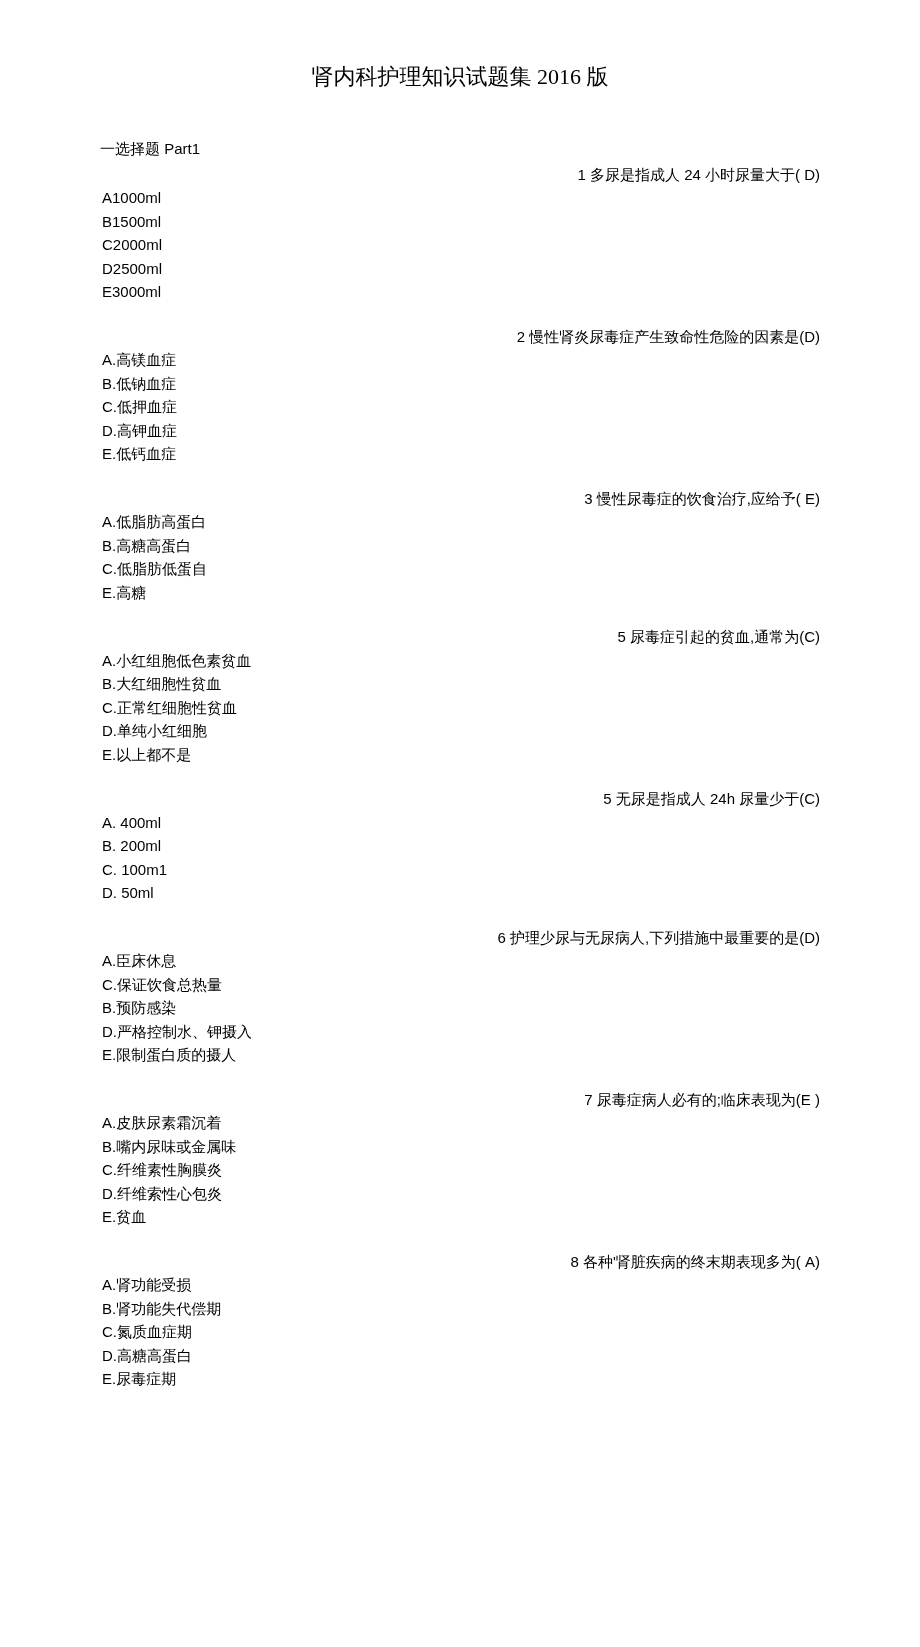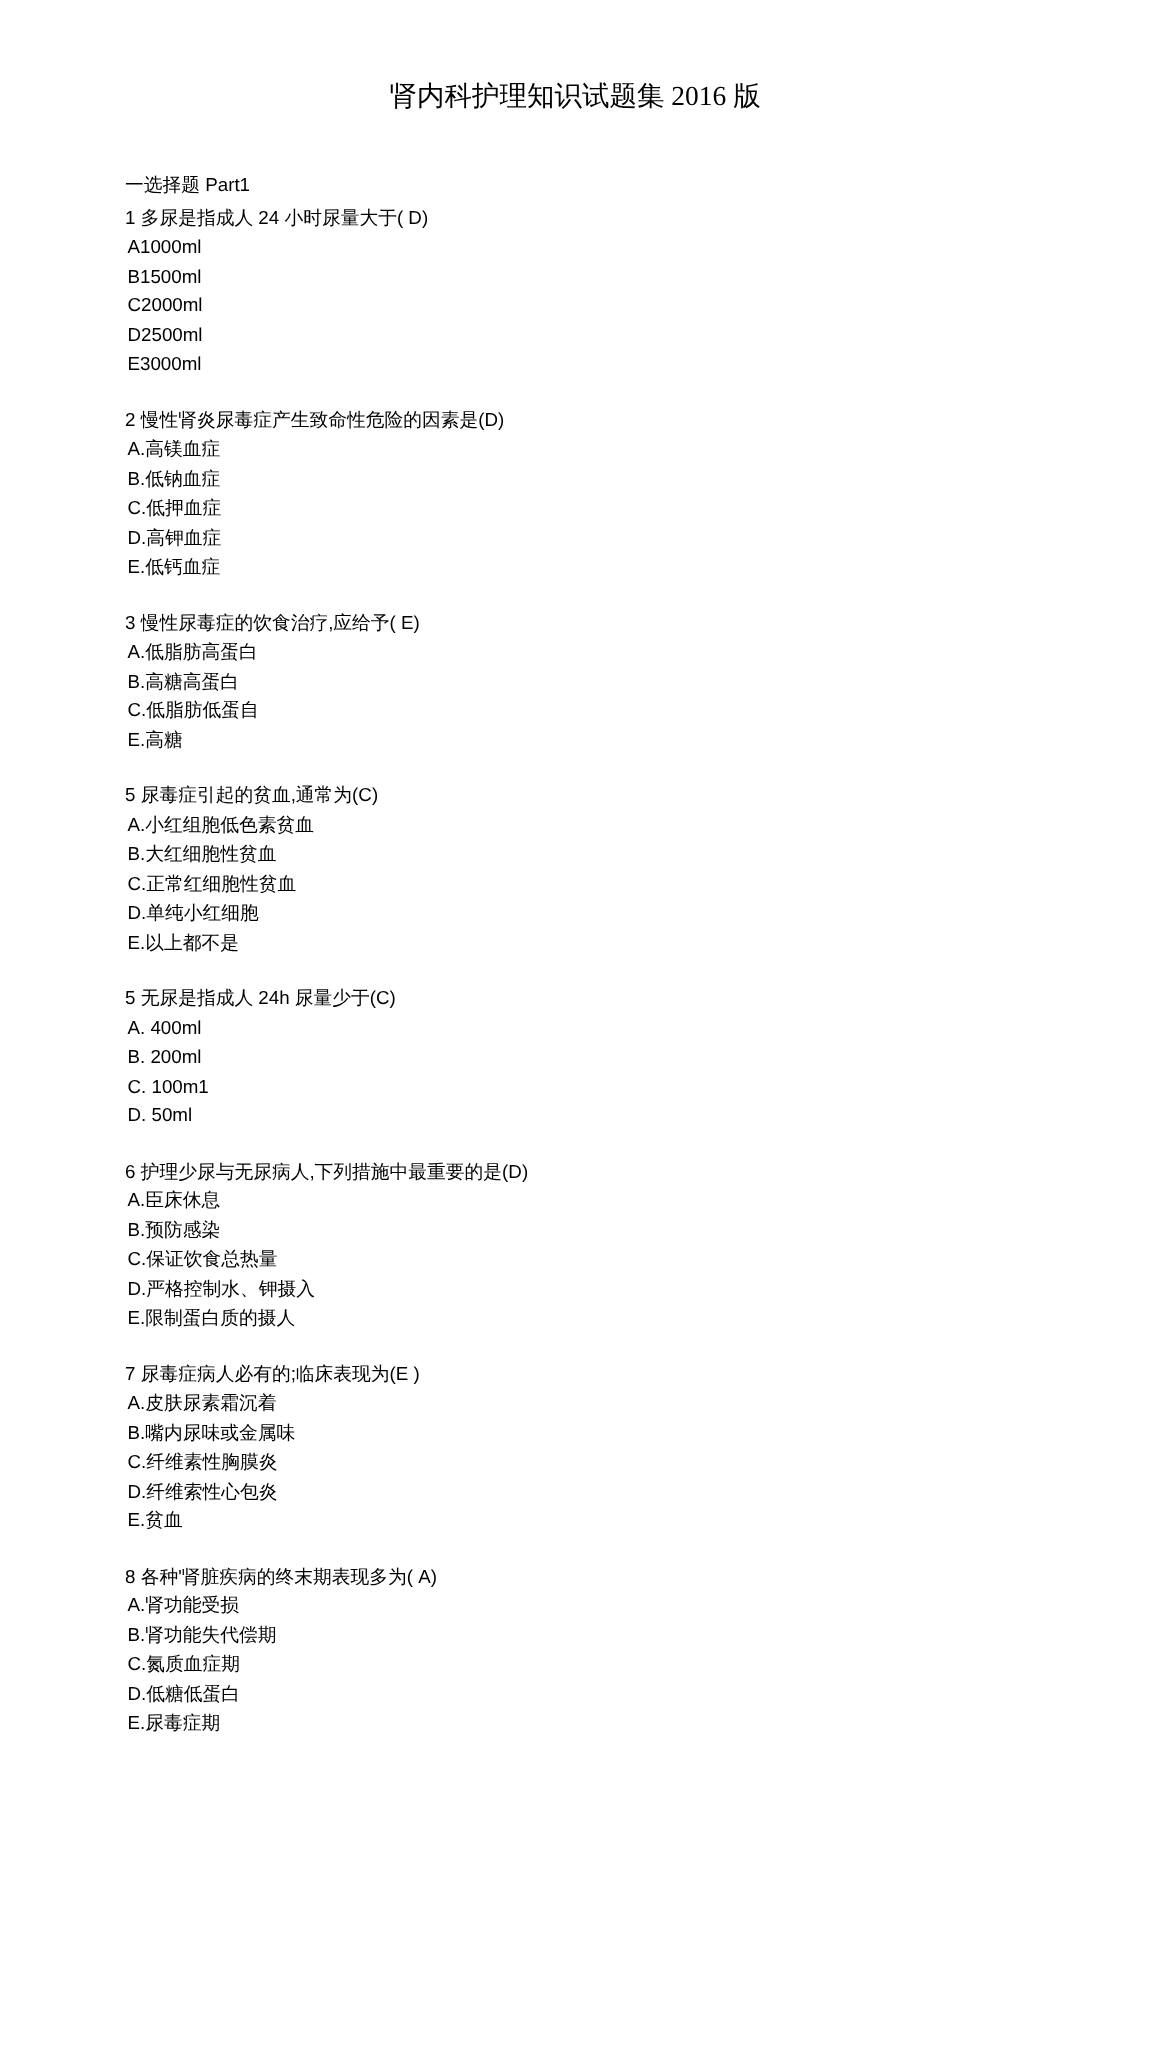--- a/index.html
+++ b/index.html
@@ -24,20 +24,21 @@
       font-family: "SimSun", serif;
     }
     .section-header {
       margin-bottom: 3px;
     }
     .question-block {
       margin-bottom: 22px;
     }
     .question-text {
       margin-bottom: 1px;
+      text-align: right;
     }
     .option {
       margin-bottom: 1px;
       padding-left: 2px;
     }
   </style>
 </head>
 <body>
 
 <h1 class="title">肾内科护理知识试题集 2016 版</h1>
@@ -79,34 +80,34 @@
     <div class="question-block">
       <div class="question-text">5  无尿是指成人 24h 尿量少于(C)</div>
       <div class="option">A. 400ml</div>
       <div class="option">B. 200ml</div>
       <div class="option">C. 100m1</div>
       <div class="option">D. 50ml</div>
     </div>
     <div class="question-block">
       <div class="question-text">6  护理少尿与无尿病人,下列措施中最重要的是(D)</div>
       <div class="option">A.臣床休息</div>
+      <div class="option">C.保证饮食总热量</div>
       <div class="option">B.预防感染</div>
-      <div class="option">C.保证饮食总热量</div>
       <div class="option">D.严格控制水、钾摄入</div>
       <div class="option">E.限制蛋白质的摄人</div>
     </div>
     <div class="question-block">
       <div class="question-text">7  尿毒症病人必有的;临床表现为(E )</div>
       <div class="option">A.皮肤尿素霜沉着</div>
       <div class="option">B.嘴内尿味或金属味</div>
       <div class="option">C.纤维素性胸膜炎</div>
       <div class="option">D.纤维索性心包炎</div>
       <div class="option">E.贫血</div>
     </div>
     <div class="question-block">
       <div class="question-text">8  各种'肾脏疾病的终末期表现多为( A)</div>
       <div class="option">A.肾功能受损</div>
       <div class="option">B.肾功能失代偿期</div>
       <div class="option">C.氮质血症期</div>
-      <div class="option">D.低糖低蛋白</div>
+      <div class="option">D.高糖高蛋白</div>
       <div class="option">E.尿毒症期</div>
     </div>
   </div>
 
 </body></html>

